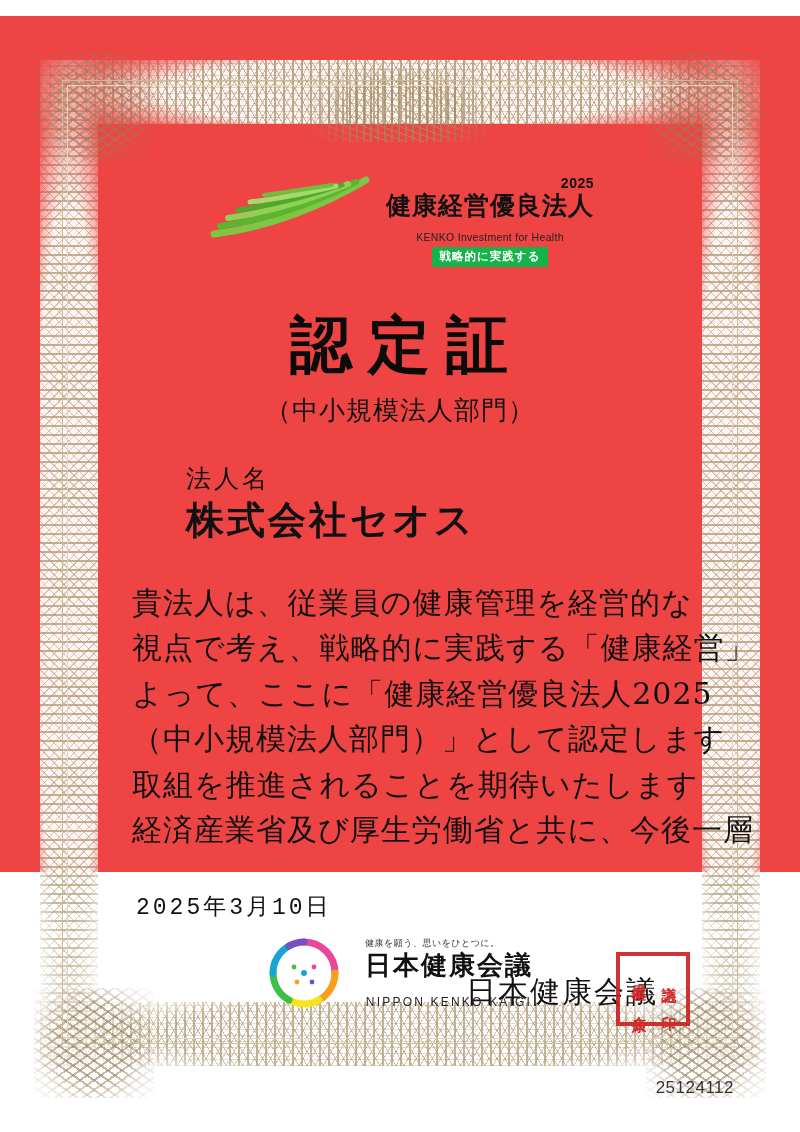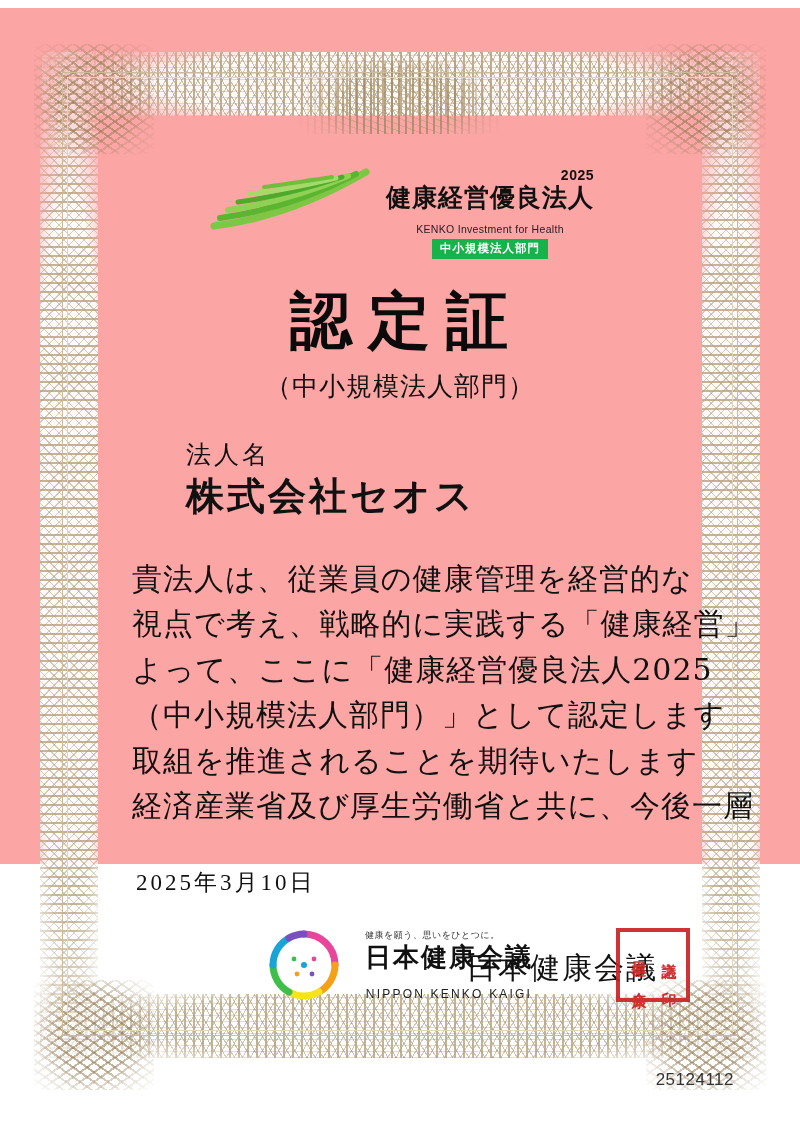--- a/index.html
+++ b/index.html
@@ -11,24 +11,24 @@
     width: 800px;
     height: 1132px;
     font-family: "Liberation Serif", "DejaVu Serif", serif;
     color: #111111;
     position: relative;
     overflow: hidden;
   }
 
   .certificate {
     position: absolute;
-    left: 0; top: 8px;
+    left: 0; top: 16px;
     width: 800px;
     height: 856px;
-    background: #fca5a5;
+    background: #ef4444;
   }
   .border-outline {
     position: absolute;
     left: 62px;
     top: 64px;
     width: 676px;
     height: 964px;
     box-sizing: border-box;
     border: 1px solid #cbbb9a;
   }
@@ -189,21 +189,21 @@
     padding: 2px 8px 3px;
     display: inline-block;
   }
 
   
   .title {
     text-align: center;
     font-size: 62px;
     font-weight: 700;
     letter-spacing: 16px;
-    margin: 20px 0 0 14px;
+    margin: 36px 0 0 14px;
     font-family: "DejaVu Serif", "Liberation Serif", serif;
     color: #0b0b0b;
   }
   .subtitle {
     text-align: center;
     font-size: 26px;
     letter-spacing: 1px;
     margin-top: 6px;
     font-family: "DejaVu Serif", "Liberation Serif", serif;
     color: #111;
@@ -241,21 +241,21 @@
     font-family: "DejaVu Serif", "Liberation Serif", serif;
     color: #111;
     white-space: nowrap;
   }
 
   .date-line {
     margin-top: 38px;
     padding-left: 56px;
     font-size: 23px;
     letter-spacing: 3px;
-    font-family: Liberation Serif, serif;
+    font-family: Liberation Mono, monospace;
   }
 
   .issuer-row {
     margin-top: 36px;
     padding-right: 30px;
     display: flex;
     align-items: center;
     justify-content: flex-end;
     position: relative;
   }
@@ -380,21 +380,21 @@
             <path d="M32 38 C 56 35, 94 27, 136 13" stroke="#4faa2c" stroke-width="5"></path>
             <path d="M44 30 C 64 28, 96 22, 130 14" stroke="#a5da6b" stroke-width="5"></path>
             <path d="M58 23 C 74 21, 100 17, 126 13" stroke="#6fbf3c" stroke-width="4"></path>
           </g>
         </svg>
       </div>
       <div class="logo-text">
         <div class="logo-year">2025</div>
         <div class="logo-jp">健康経営優良法人</div>
         <div class="logo-en">KENKO Investment for Health</div>
-        <div class="logo-badge">中小規模法人部門</div>
+        <div class="logo-badge">戦略的に実践する</div>
       </div>
     </div>
 
     <div class="title">認定証</div>
     <div class="subtitle">（中小規模法人部門）</div>
 
     <div class="org-row">
       <div class="org-label">法人名</div>
       <div class="org-name">株式会社セオス</div>
     </div>

